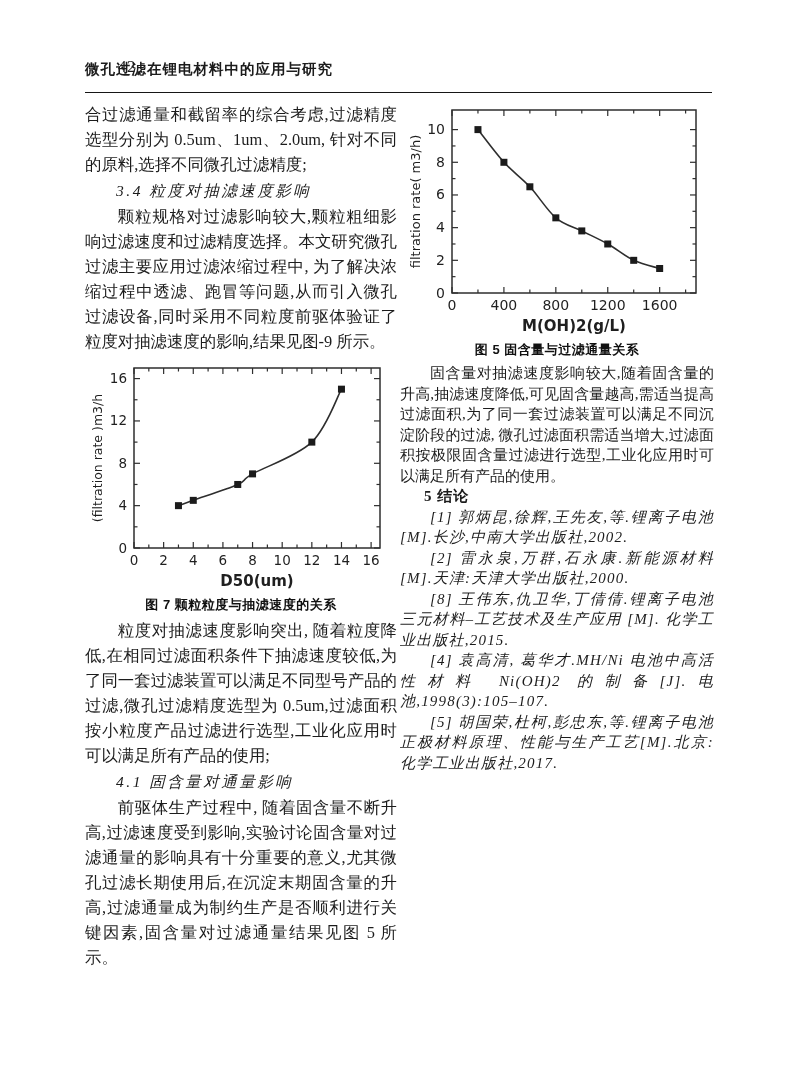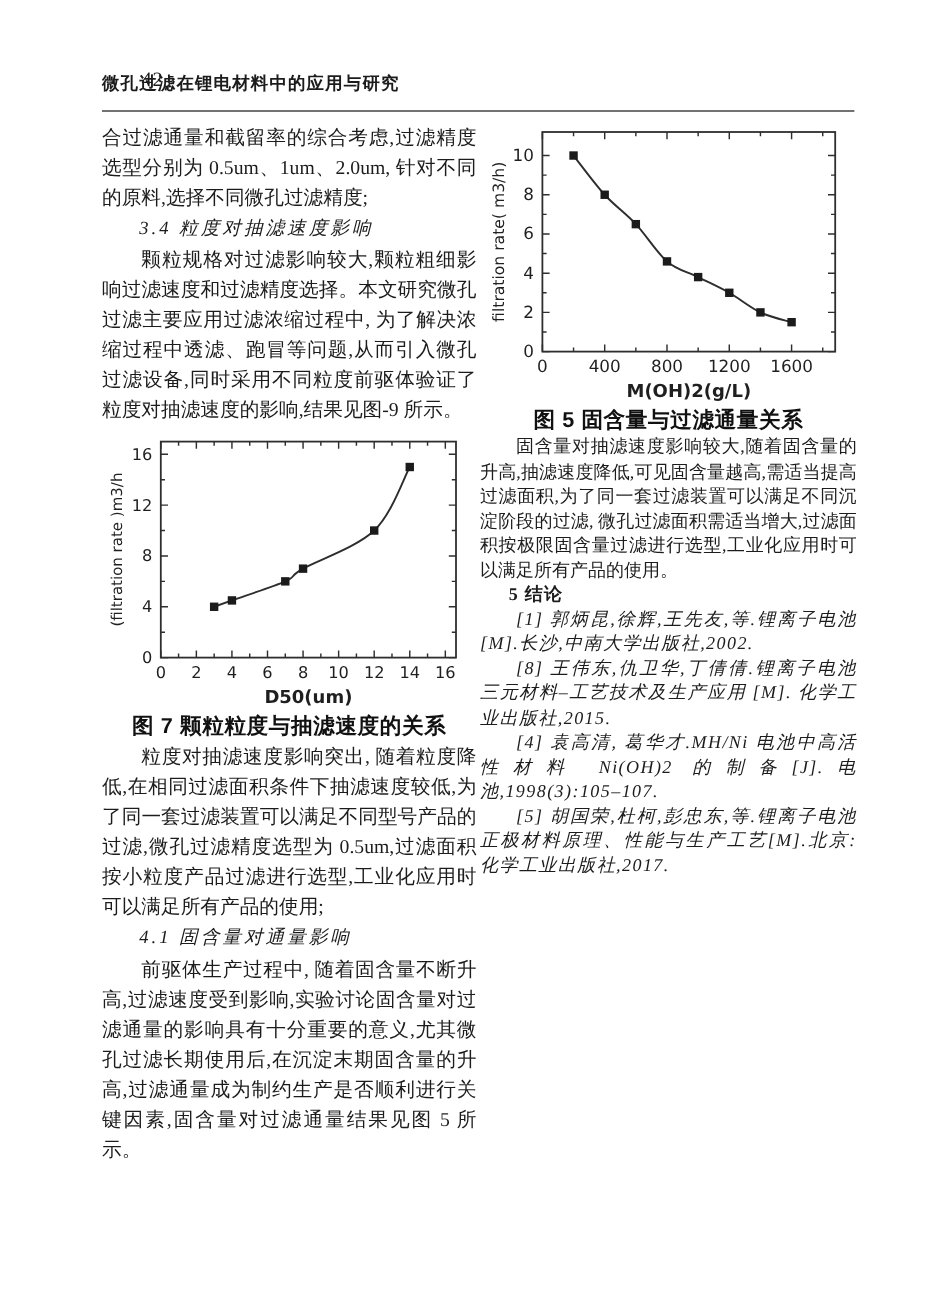--- a/index.html
+++ b/index.html
@@ -14,21 +14,21 @@
   .col-left{left:85px;top:102px;width:312px;font-size:16.4px;line-height:25px;}
   .col-right{left:400px;top:101px;width:314px;font-size:15px;line-height:20.5px;}
   .indent{text-indent:2em;}
   .noindent{text-indent:0;}
   .kai-heading{font-style:italic;letter-spacing:2.5px;text-indent:2em;font-size:15.5px;
                font-weight:500;margin:1px 0 !important;}
   .bold-heading{font-weight:bold;text-indent:1.6em;letter-spacing:1px;}
   figure.fig{margin:4px 0 2px;padding:0;text-align:center;}
   figure.fig svg{display:block;margin:0 auto;}
   .caption{font-family:"Liberation Sans","DejaVu Sans",sans-serif;font-weight:bold;
-           font-size:18px;line-height:22px;text-align:center;letter-spacing:.5px;color:#111;}
+           font-size:13px;line-height:22px;text-align:center;letter-spacing:.5px;color:#111;}
   .ref{font-style:italic;letter-spacing:1.2px;text-indent:2em;}
 </style>
 </head>
 <body>
 
 <div class="page">
 
   <div class="pagenum">42</div>
   <div class="htitle">微孔过滤在锂电材料中的应用与研究</div>
   <div class="hrule"></div>
@@ -193,18 +193,19 @@
           <rect x="250.1595744680851" y="163.99107142857144" width="7" height="7" fill="#1b1b1b"></rect>
           <text x="168" y="230" text-anchor="middle" fill="#1f1f1f" font-size="15" font-weight="bold" font-family="&quot;DejaVu Sans&quot;,sans-serif">M(OH)2(g/L)</text>
           <text transform="translate(14,100.5) rotate(-90)" text-anchor="middle" fill="#1f1f1f" font-size="13" font-family="&quot;DejaVu Sans&quot;,sans-serif">filtration rate( m3/h)</text>
         </svg>
       <figcaption class="caption">图 5  固含量与过滤通量关系</figcaption>
     </figure>
 
     <p class="indent">固含量对抽滤速度影响较大,随着固含量的升高,抽滤速度降低,可见固含量越高,需适当提高过滤面积,为了同一套过滤装置可以满足不同沉淀阶段的过滤, 微孔过滤面积需适当增大,过滤面积按极限固含量过滤进行选型,工业化应用时可以满足所有产品的使用。</p>
     <p class="bold-heading">5  结论</p>
     <p class="ref">[1] 郭炳昆,徐辉,王先友,等.锂离子电池[M].长沙,中南大学出版社,2002.</p>
+    <p class="ref">[2] 雷永泉,万群,石永康.新能源材料[M].天津:天津大学出版社,2000.</p>
     <p class="ref">[8] 王伟东,仇卫华,丁倩倩.锂离子电池三元材料–工艺技术及生产应用 [M]. 化学工业出版社,2015.</p>
     <p class="ref">[4] 袁高清, 葛华才.MH/Ni 电池中高活性材料 Ni(OH)2 的制备[J].电池,1998(3):105–107.</p>
     <p class="ref">[5] 胡国荣,杜柯,彭忠东,等.锂离子电池正极材料原理、性能与生产工艺[M].北京:化学工业出版社,2017.</p>
   </div>
 
 </div>
 
 </body></html>

